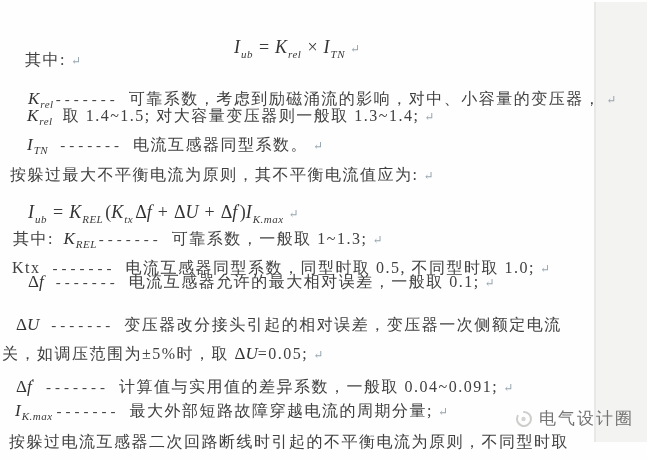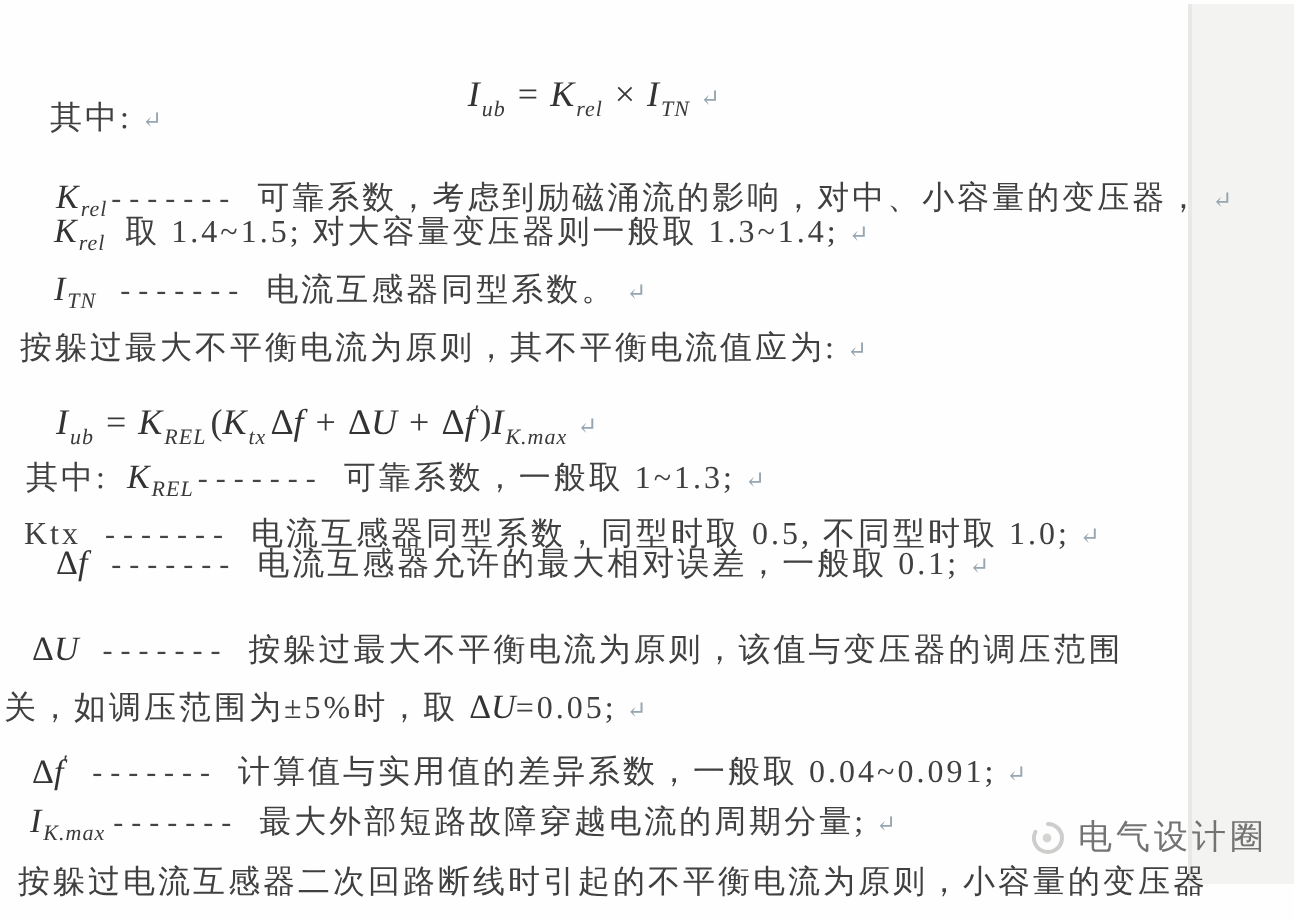--- a/index.html
+++ b/index.html
@@ -90,37 +90,37 @@
 
   <div class="line l9">
     <span class="zh">Ktx</span><span class="dashes ml12">-------</span><span class="zh ml10">电流互感器同型系数，同型时取 0.5, 不同型时取 1.0;</span><span class="pmark">↵</span>
   </div>
 
   <div class="line l10">
     <span class="delta">Δ</span><span class="var">f</span><span class="dashes ml12">-------</span><span class="zh ml10">电流互感器允许的最大相对误差，一般取 0.1;</span><span class="pmark">↵</span>
   </div>
 
   <div class="line l11">
-    <span class="delta">Δ</span><span class="var">U</span><span class="dashes ml12">-------</span><span class="zh ml10">按躲过最大不平衡电流为原则，该值与变压器的调压范围</span>
+    <span class="delta">Δ</span><span class="var">U</span><span class="dashes ml12">-------</span><span class="zh ml10">变压器改分接头引起的相对误差，变压器一次侧额定电流</span>
   </div>
 
   <div class="line l12">
     <span class="zh">关，如调压范围为±5%时，取 </span><span class="delta">Δ</span><span class="var">U</span><span class="zh">=0.05;</span><span class="pmark">↵</span>
   </div>
 
   <div class="line l13">
     <span class="delta">Δ</span><span class="var">f</span><sup class="pr">′</sup><span class="dashes ml12">-------</span><span class="zh ml10">计算值与实用值的差异系数，一般取 0.04~0.091;</span><span class="pmark">↵</span>
   </div>
 
   <div class="line l14">
     <span class="var">I</span><sub class="vs">K.max</sub><span class="dashes ml4">-------</span><span class="zh ml10">最大外部短路故障穿越电流的周期分量;</span><span class="pmark">↵</span>
   </div>
 
   <div class="line l15">
-    <span class="zh">按躲过电流互感器二次回路断线时引起的不平衡电流为原则，小容量的变压器</span>
+    <span class="zh">按躲过电流互感器二次回路断线时引起的不平衡电流为原则，不同型时取</span>
   </div>
 
   <div class="wm">
     <span class="wm-logo">
       <svg viewBox="0 0 20 20" width="20" height="20">
         <path d="M10 3 a7 7 0 1 1 -6.3 3.9" fill="none" stroke="#cdcdcb" stroke-width="2" stroke-linecap="round"></path>
         <circle cx="9.5" cy="10" r="2.2" fill="#d4d4d2"></circle>
       </svg>
     </span>
     <span class="wm-text">电气设计圈</span>

